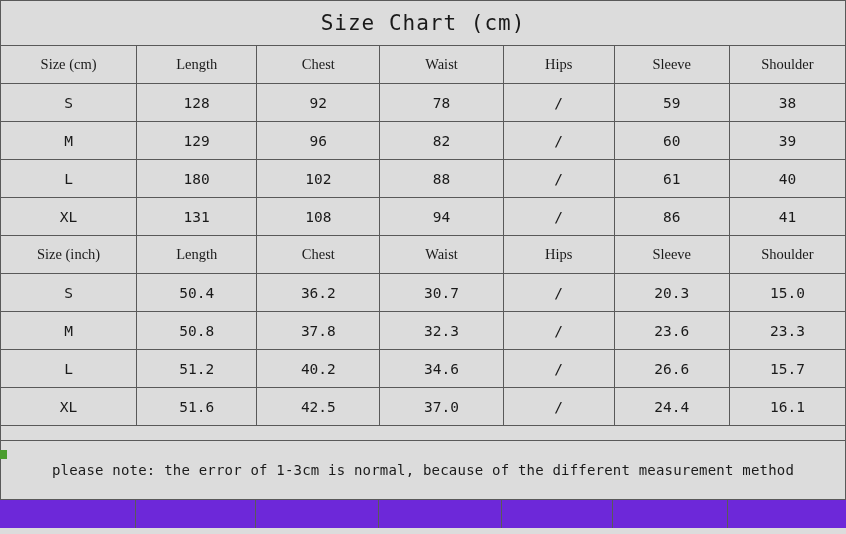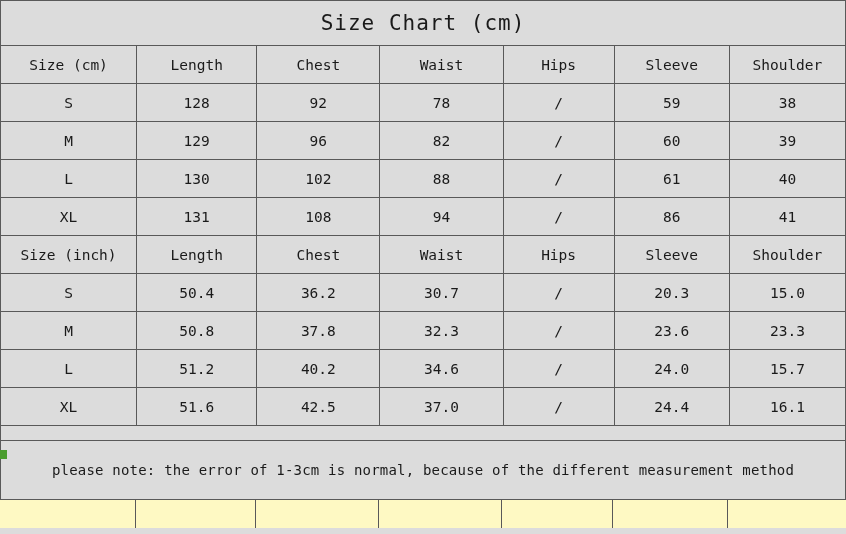--- a/index.html
+++ b/index.html
@@ -11,21 +11,21 @@
     height: 534px;
     background: #dcdcdc;
     font-family: "DejaVu Sans Mono", "Liberation Mono", monospace;
     color: #1a1a1a;
     overflow: hidden;
   }
   .sheet {
     position: relative;
     width: 846px;
     height: 528px;
-    background: #fef9c3;
+    background: #6d28d9;
     box-sizing: border-box;
   }
   table.chart {
     width: 846px;
     border-collapse: collapse;
     table-layout: fixed;
     background: #dcdcdc;
   }
   table.chart td, table.chart th {
     border: 1px solid #595959;
@@ -38,20 +38,21 @@
   .title-row td {
     height: 44px;
     font-size: 21px;
     letter-spacing: 1px;
     border-left: 1px solid #595959;
     border-right: 1px solid #595959;
   }
   .head-row td {
     height: 37px;
     font-size: 14.5px;
+    font-family: Liberation Serif, serif;
   }
   .data-row td {
     height: 37px;
     font-size: 14.5px;
   }
   .note-row td {
     height: 58px;
     font-size: 14px;
     letter-spacing: 0.2px;
   }
@@ -130,21 +131,21 @@
         <td>M</td>
         <td>129</td>
         <td>96</td>
         <td>82</td>
         <td>/</td>
         <td>60</td>
         <td>39</td>
       </tr>
       <tr class="data-row">
         <td>L</td>
-        <td>130</td>
+        <td>180</td>
         <td>102</td>
         <td>88</td>
         <td>/</td>
         <td>61</td>
         <td>40</td>
       </tr>
       <tr class="data-row">
         <td>XL</td>
         <td>131</td>
         <td>108</td>
@@ -180,21 +181,21 @@
         <td>/</td>
         <td>23.6</td>
         <td>23.3</td>
       </tr>
       <tr class="data-row">
         <td>L</td>
         <td>51.2</td>
         <td>40.2</td>
         <td>34.6</td>
         <td>/</td>
-        <td>24.0</td>
+        <td>26.6</td>
         <td>15.7</td>
       </tr>
       <tr class="data-row">
         <td>XL</td>
         <td>51.6</td>
         <td>42.5</td>
         <td>37.0</td>
         <td>/</td>
         <td>24.4</td>
         <td>16.1</td>

